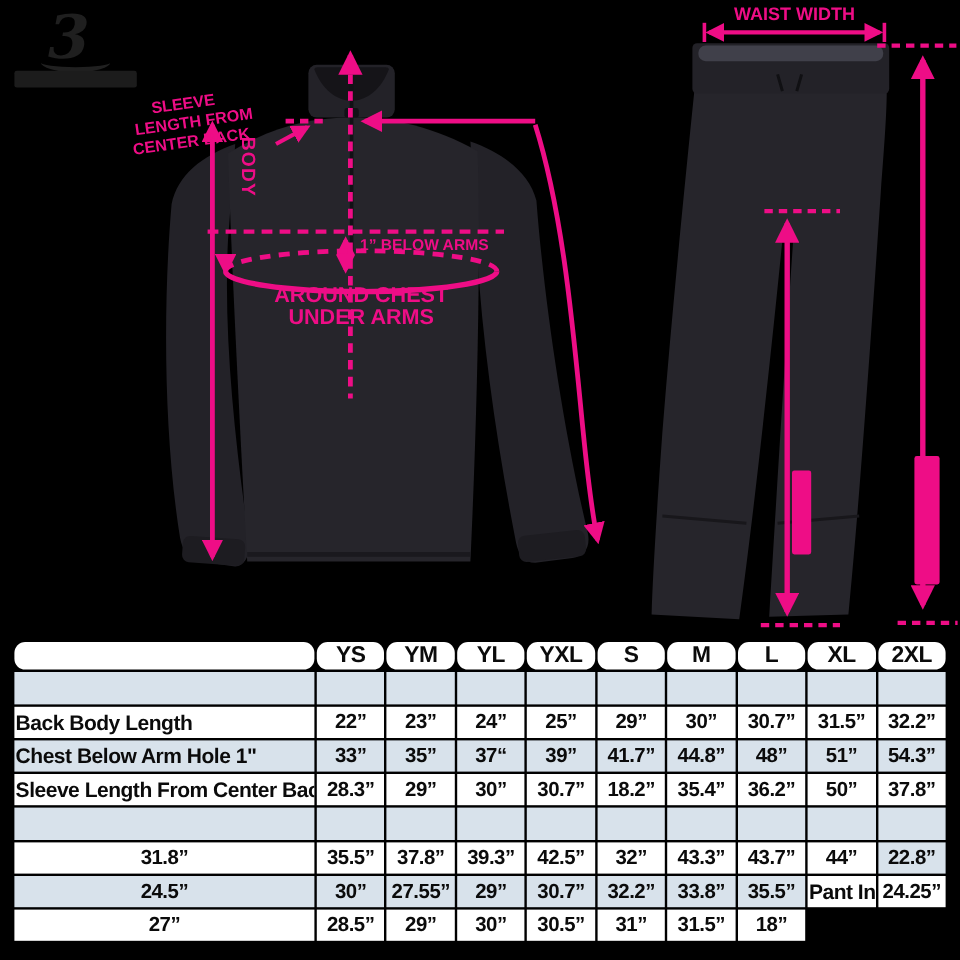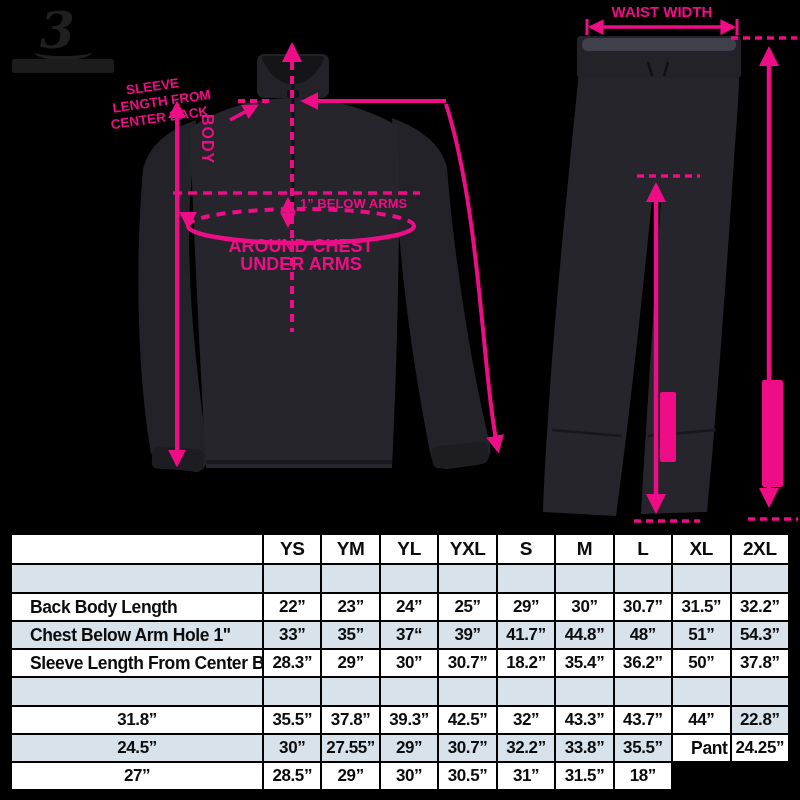--- a/index.html
+++ b/index.html
@@ -13,23 +13,23 @@
   .logo-swoosh{position:absolute;left:34px;top:44px;width:58px;height:12px;
                border-bottom:4px solid #202020;border-radius:50%;}
   .logo-wordmark{position:absolute;left:12px;top:59px;width:102px;height:14px;background:#1c1c1c;border-radius:2px;}
 
   
   #size-table{position:absolute;left:8px;top:531px;width:784px;box-sizing:border-box;
               background:#000;border:4px solid #000;display:grid;
               grid-template-columns:250px repeat(9,1fr);gap:2px;}
   .c{background:#fff;color:#0b0b0b;font-weight:700;font-size:17px;letter-spacing:-0.4px;
      display:flex;align-items:center;justify-content:center;height:26px;white-space:nowrap;overflow:hidden;}
-  .hdr{font-size:19px;height:28px;}
+  .hdr{font-size:19px;height:23px;border-radius:9px;}
   .sp{height:27px;}
-  .lab{justify-content:flex-start;padding-left:18px;font-size:17.5px;}
+  .lab{justify-content:flex-start;padding-left:1px;font-size:17.5px;}
   .blu{background:#D8E2EB;}
 </style>
 </head>
 <body>
 
 <div id="stage">
 
   <div>
     <div class="logo-mark">3</div>
     <div class="logo-swoosh"></div>

